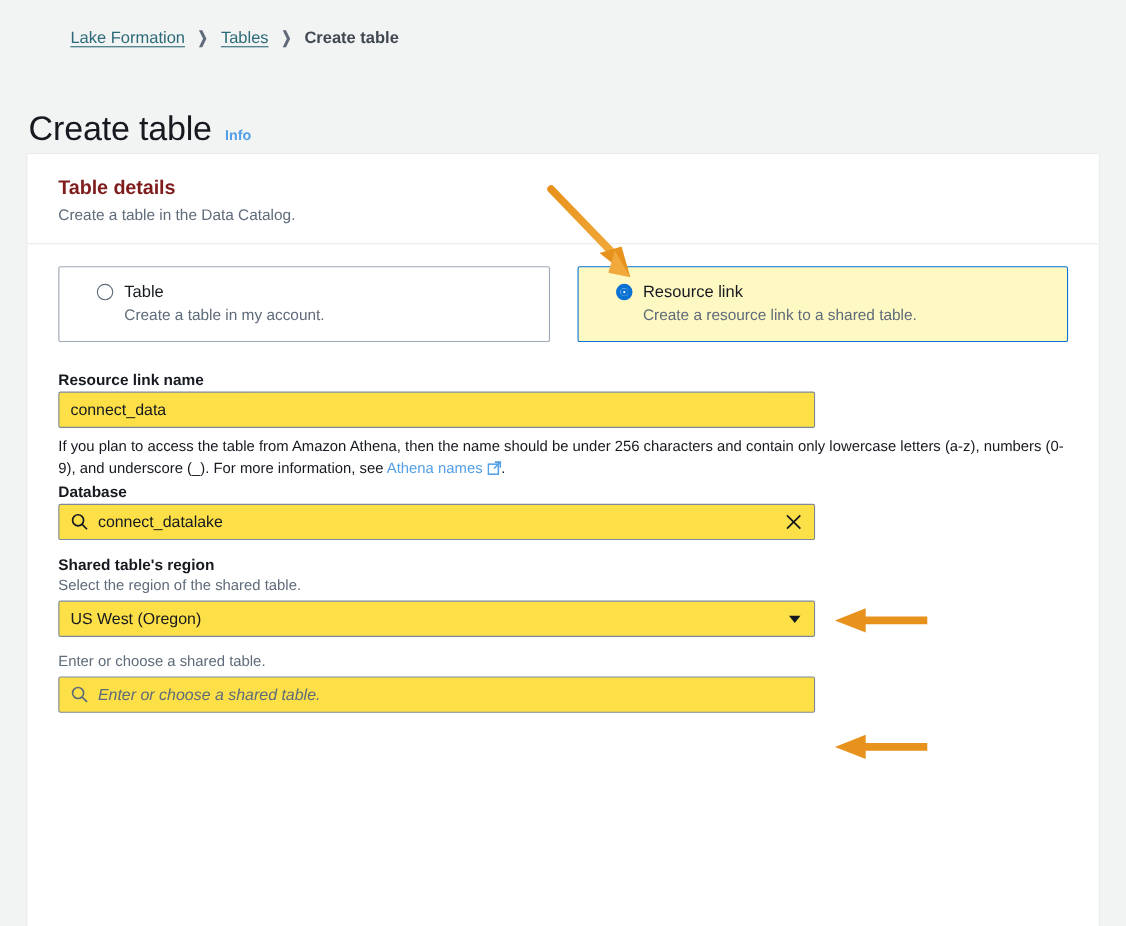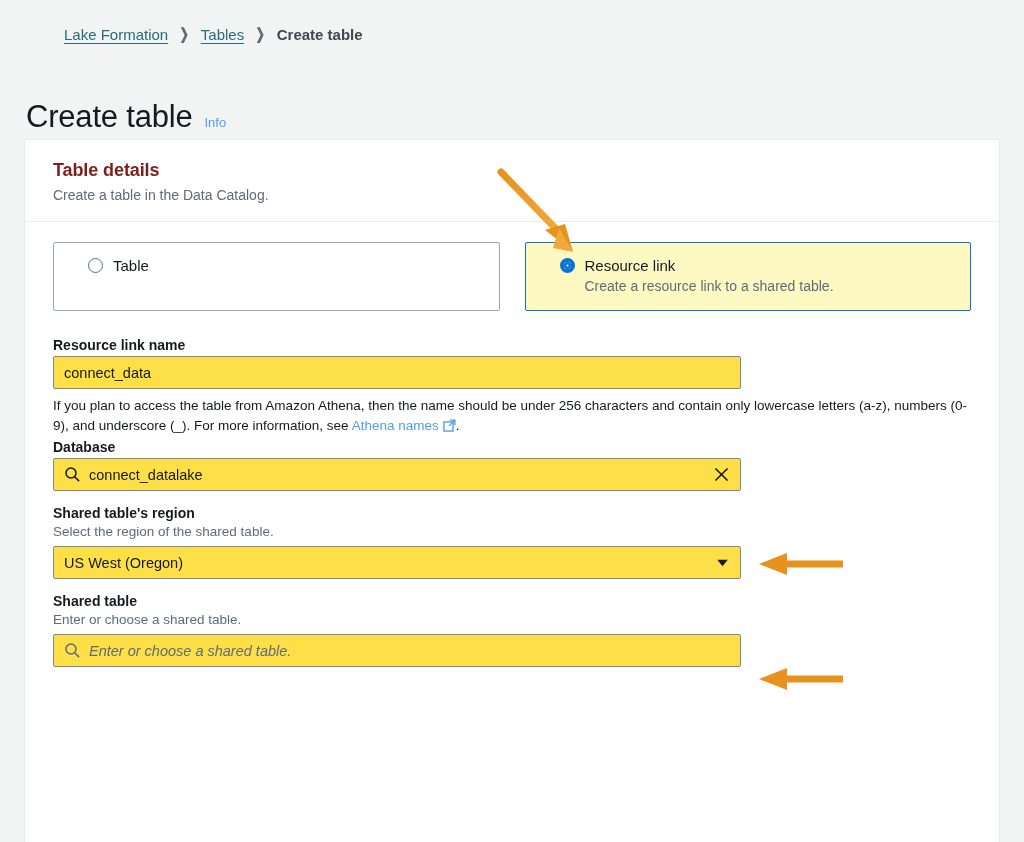--- a/index.html
+++ b/index.html
@@ -32,21 +32,21 @@
   
   .page-title-row {
     position: absolute; left: 26px; top: 80px;
     display: flex; align-items: baseline; gap: 12px;
   }
   .page-title {
     font-size: 31px; font-weight: 400; color: #16191f;
     letter-spacing: -0.2px; line-height: 1;
   }
   .info-link {
-    font-size: 13px; font-weight: 400; color: #539fe5; cursor: pointer;
+    font-size: 13px; font-weight: 700; color: #539fe5; cursor: pointer;
   }
 
   
   .container {
     position: absolute; left: 24px; top: 139px;
     width: 976px; height: 710px;
     background: #ffffff;
     border: 1px solid #e9ebed;
     border-radius: 2px;
   }
@@ -142,20 +142,21 @@
 
     <div class="card-body">
 
       <div class="tiles">
 
         <div class="tile">
           <div class="tile-top">
             <span class="radio"></span>
             <span class="tile-label">Table</span>
           </div>
+          <div class="tile-desc">Create a table in my account.</div>
         </div>
 
         <div class="tile selected">
           <div class="tile-top">
             <span class="radio"></span>
             <span class="tile-label">Resource link</span>
           </div>
           <div class="tile-desc">Create a resource link to a shared table.</div>
         </div>
 
@@ -203,21 +204,20 @@
           <span class="input-text input-flex">US West (Oregon)</span>
           <span>
             <svg width="15" height="15" viewBox="0 0 16 16" class="icon-svg">
               <path d="M2.4 5 L13.6 5 L8 12 Z" fill="#16191f"></path>
             </svg>
           </span>
         </div>
       </div>
 
       <div class="field">
-        <div class="field-label">Shared table</div>
         <div class="field-sublabel">Enter or choose a shared table.</div>
         <div class="input-box">
           <span>
             <svg width="17" height="17" viewBox="0 0 18 18" class="icon-svg">
               <circle cx="7.4" cy="7.4" r="5.3" fill="none" stroke="#5f6b7a" stroke-width="1.6"></circle>
               <line x1="11.3" y1="11.3" x2="16" y2="16" stroke="#5f6b7a" stroke-width="1.6"></line>
             </svg>
           </span>
           <span class="input-text placeholder input-flex">Enter or choose a shared table.</span>
         </div>

